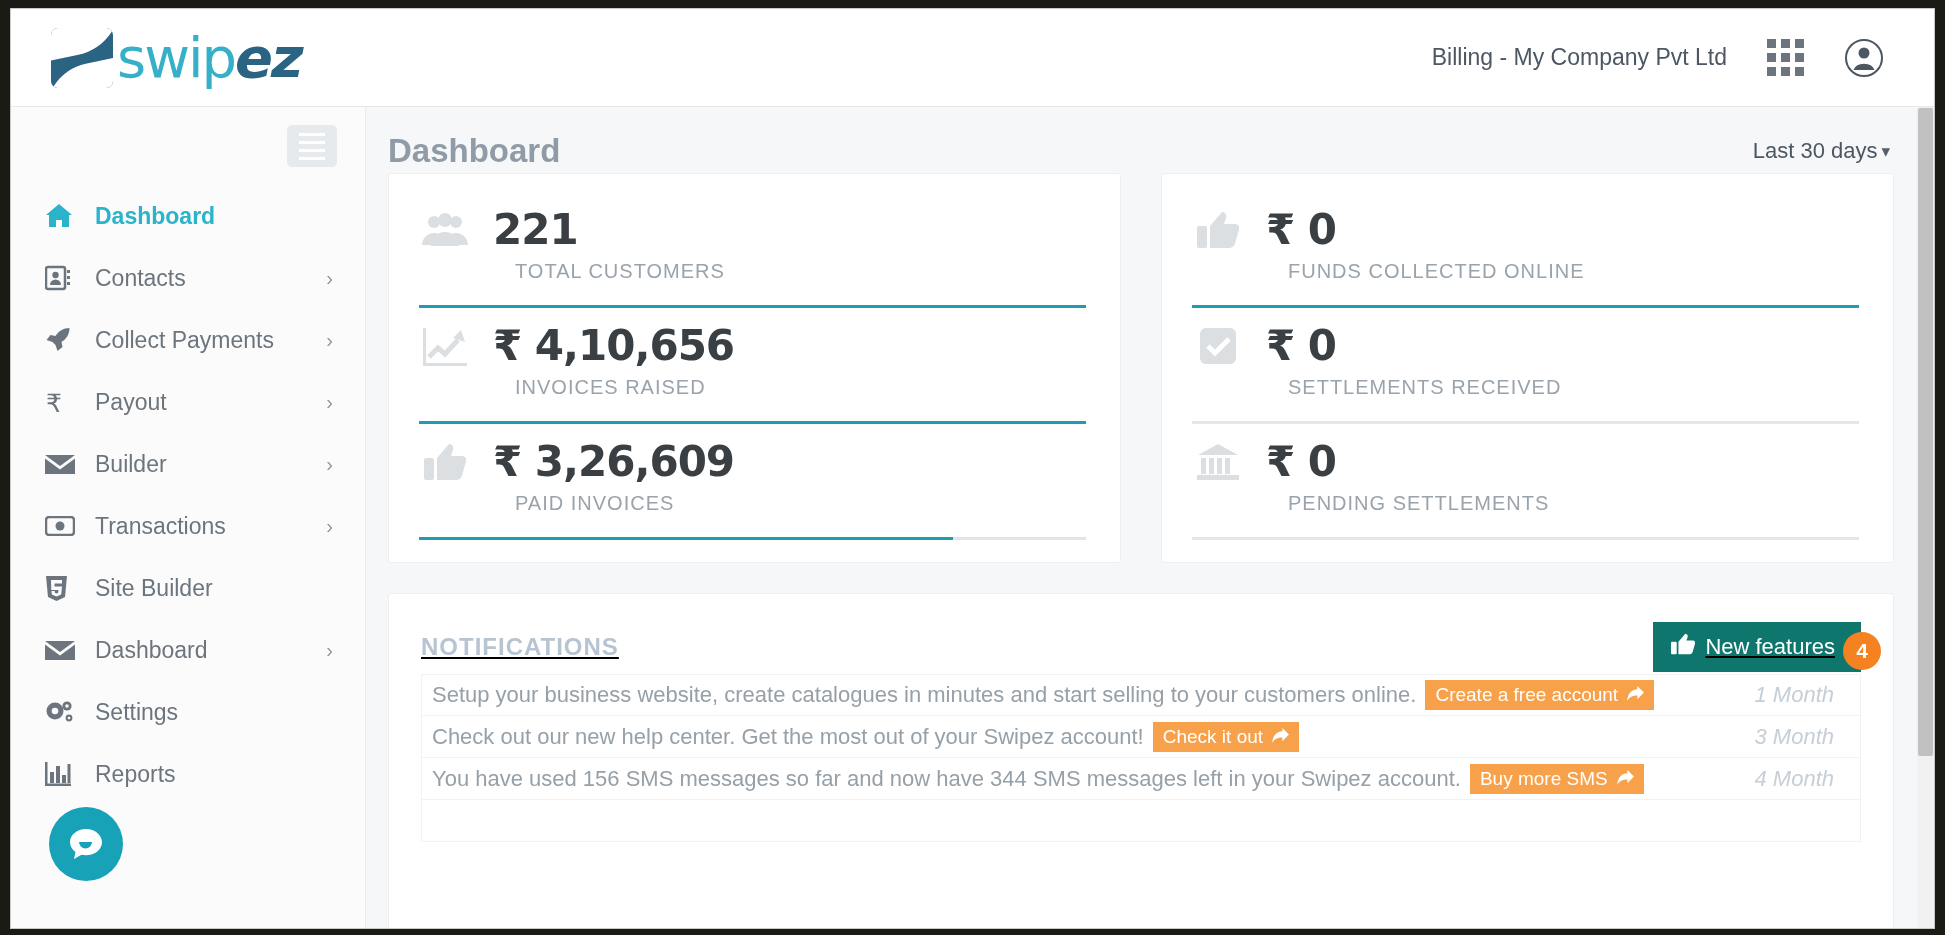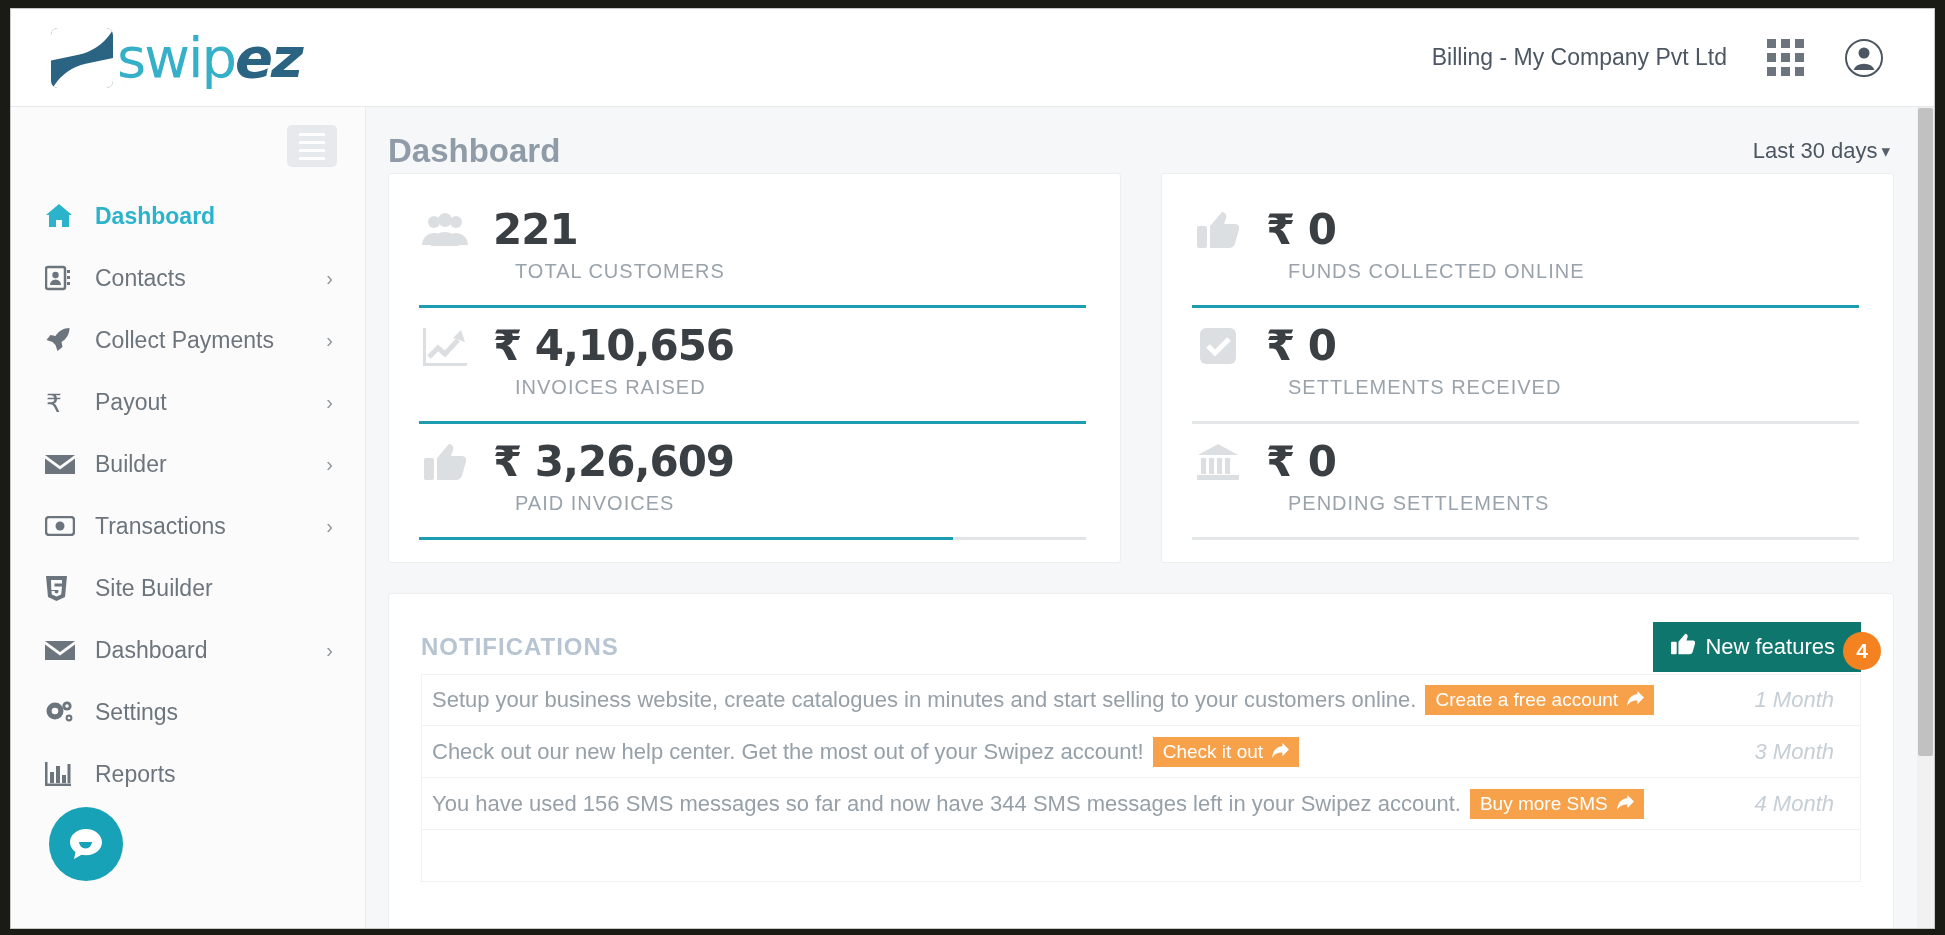--- a/index.html
+++ b/index.html
@@ -122,36 +122,36 @@
   .bar { height: 3px; background: #e2e5e7; margin-top: 22px; position: relative; }
   .bar > span { position: absolute; left: 0; top: 0; height: 3px; background: #1e9cb0; }
   .bar.plain { background: #e4e7e9; }
 
   
   #notif-card {
     margin: 30px 42px 0 22px; background: #ffffff;
     border: 1px solid #eceef0; border-radius: 3px;
     padding: 26px 32px 0 32px; height: 392px; overflow: hidden;
   }
-  #notif-head { display: flex; align-items: center; height: 54px; }
+  #notif-head { display: flex; align-items: center; height: 54px; text-decoration: underline; }
   #notif-title { font-size: 24px; color: #b7c4d2; font-weight: 700; letter-spacing: 1px; }
   #new-features {
     margin-left: auto; position: relative;
     background: #0f766e; color: #ffffff; font-size: 22px;
     padding: 11px 26px 11px 18px; display: flex; align-items: center; gap: 10px;
   }
   #nf-badge {
     position: absolute; right: -20px; top: 10px;
     width: 38px; height: 38px; border-radius: 50%;
     background: #f58220; color: #ffffff; font-size: 21px;
     display: flex; align-items: center; justify-content: center; font-weight: 700;
   }
   .notif-row {
     display: flex; align-items: center; border: 1px solid #f0f2f4;
-    height: 52px; padding: 0 8px 0 10px; font-size: 22px; color: #96a0a8;
+    height: 42px; padding: 0 8px 0 10px; font-size: 22px; color: #96a0a8;
   }
   .notif-row + .notif-row { border-top: none; }
   .notif-text { white-space: nowrap; }
   .cta {
     background: #f7a14a; color: #ffffff; font-size: 19px;
     padding: 4px 10px; margin-left: 9px; display: inline-flex;
     align-items: center; gap: 9px; white-space: nowrap;
   }
   .notif-time {
     margin-left: auto; font-style: italic; color: #c6ced6; font-size: 22px;

